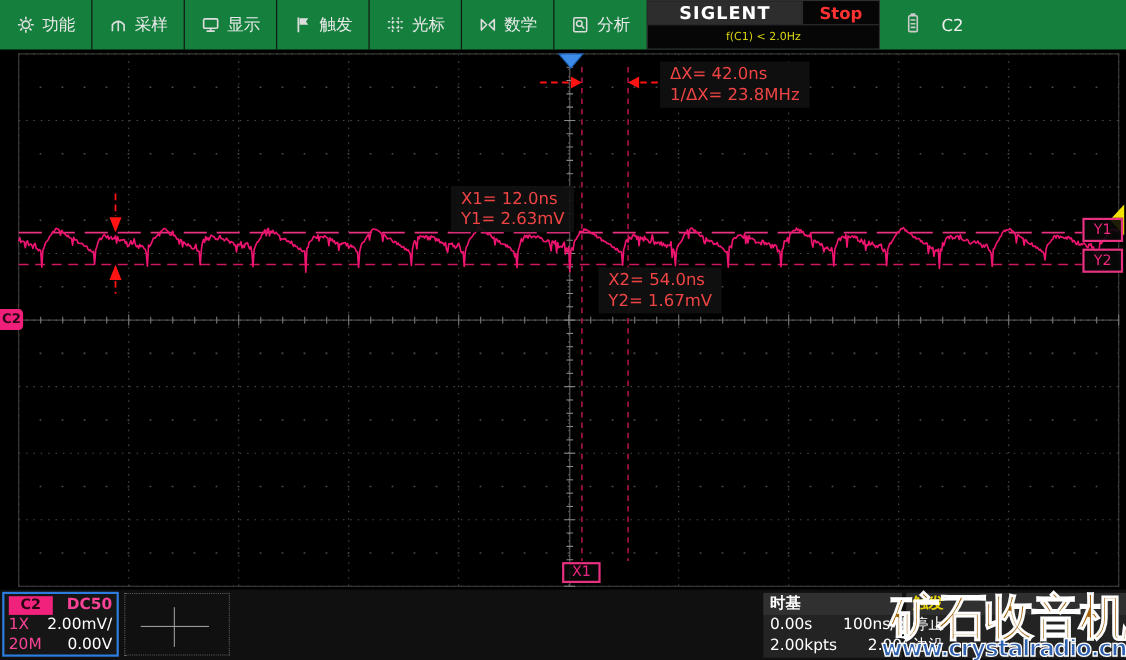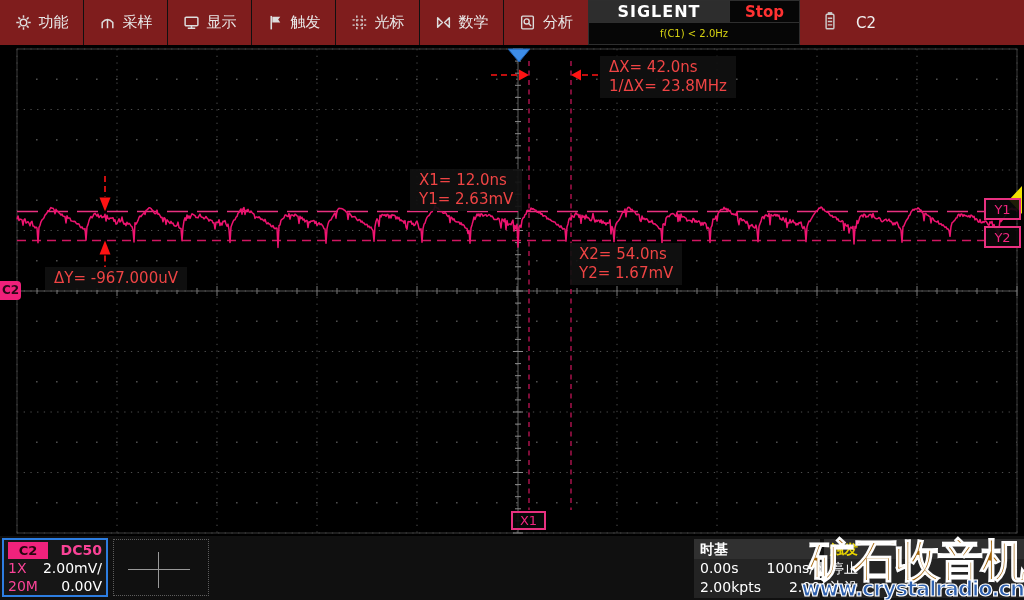--- a/index.html
+++ b/index.html
@@ -1,21 +1,21 @@
 <!DOCTYPE html>
 <html><head>
 <meta charset="utf-8">
 <style>
   * { margin:0; padding:0; box-sizing:border-box; }
   html,body { background:#000; }
   body { font-family:"DejaVu Sans","Liberation Sans",sans-serif; }
   .screen { position:relative; width:1024px; height:600px; background:#000; overflow:hidden; }
 
   
-  .topbar { position:absolute; left:0; top:0; width:1024px; height:45px; background:#7f1d1d; display:flex; }
+  .topbar { position:absolute; left:0; top:0; width:1024px; height:45px; background:#15803d; display:flex; }
   .menu-item { width:84px; height:45px; display:flex; align-items:center; justify-content:center; gap:7px;
                color:#e9e9e9; font-size:15px; border-right:1px solid #101010; cursor:default; }
   .menu-item .ic { display:flex; align-items:center; }
   .sig-box { width:212px; height:45px; background:#060606; border:1px solid #2e2e2e; display:flex; flex-direction:column; }
   .sig-row1 { flex:1; display:flex; align-items:stretch; border-bottom:1px solid #2e2e2e; }
   .sig-logo { flex:1; background:#2d2d2d; color:#fff; font-weight:bold; font-size:16px; letter-spacing:1px;
               display:flex; align-items:center; justify-content:center; }
   .sig-stop { width:70px; color:#ff3232; font-weight:bold; font-size:15px; display:flex; align-items:center; justify-content:center;
               border-left:1px solid #2e2e2e; }
   .sig-row2 { height:21px; color:#d8d411; font-size:10px; display:flex; align-items:center; justify-content:center; }
@@ -305,28 +305,25 @@
     <div class="readout" style="left:600px; top:11px;">
       <div>ΔX= 42.0ns</div>
       <div>1/ΔX= 23.8MHz</div>
     </div>
 
     <div class="readout" style="left:410px; top:124px;">
       <div>X1= 12.0ns</div>
       <div>Y1= 2.63mV</div>
     </div>
 
-    <div class="readout" style="left:570px; top:198px;">
+    <div class="readout" style="left:544px; top:198px;">
       <div>X2= 54.0ns</div>
       <div>Y2= 1.67mV</div>
     </div>
 
-    <div class="readout" style="left:45px; top:222px;">
-      <div>ΔY= -967.000uV</div>
-    </div>
 
     <div class="ctag" style="left:511px; top:466px; width:35px; height:19px;">X1</div>
     <div class="ctag" style="left:553px; top:466px; width:35px; height:33px;margin-top:37px;">X2</div>
     <div class="ctag" style="left:984px; top:153px; width:37px; height:22px; line-height:19px;">Y1</div>
     <div class="ctag" style="left:984px; top:181px; width:37px; height:22px; line-height:19px;">Y2</div>
 
     <div class="ch-marker">C2</div>
   </div>
 
   <div class="bottombar">

